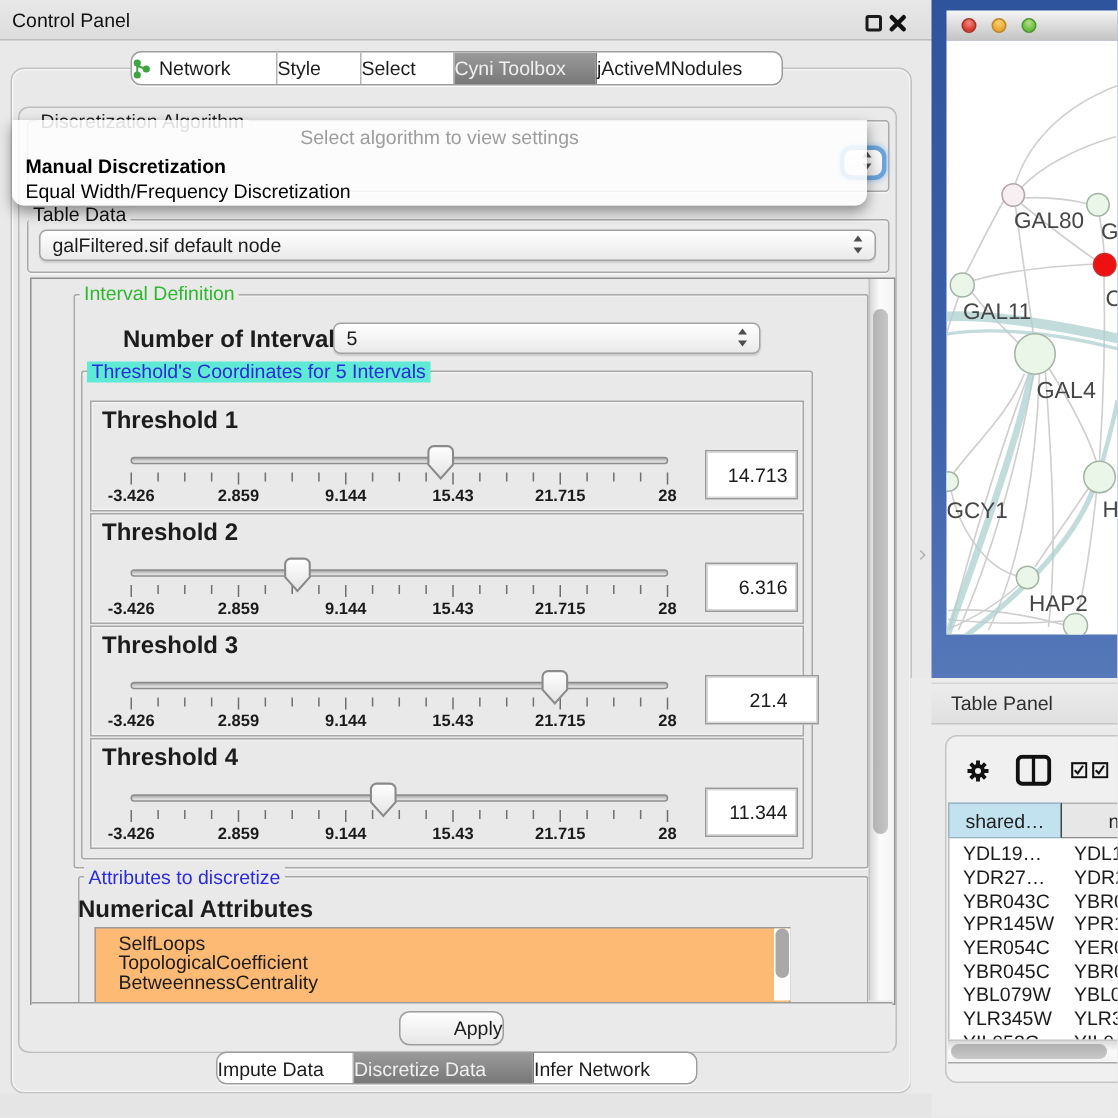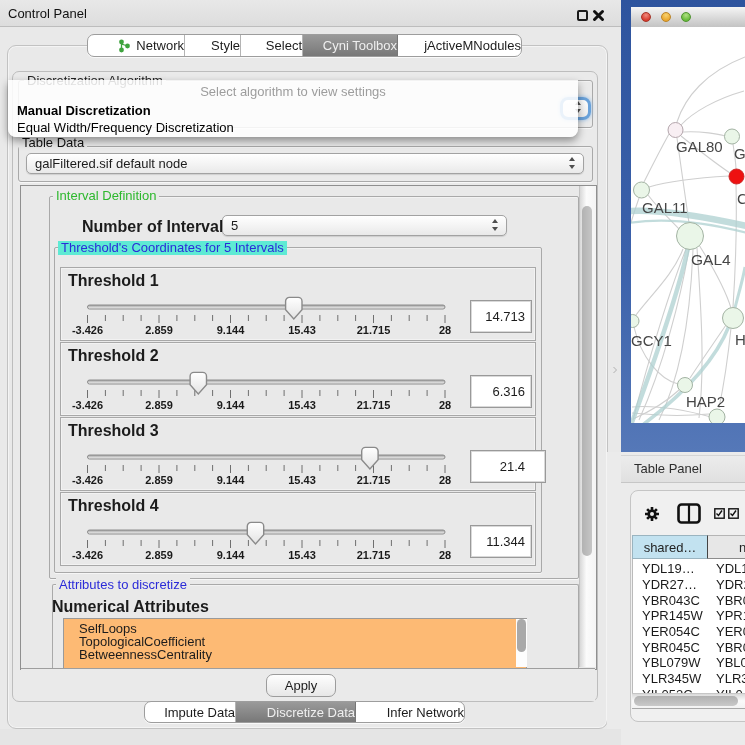--- a/index.html
+++ b/index.html
@@ -7,21 +7,21 @@
 .grp{position:absolute;border:1px solid #a9a9a9;border-radius:3px;box-shadow:0 1px 0 rgba(255,255,255,.6), inset 0 1px 0 rgba(255,255,255,.4)}
 .gtitle{position:absolute;background:#e9e9e9;padding:0 3px;font-size:13px;line-height:14px;white-space:nowrap}
 .combo{position:absolute;background:linear-gradient(#ffffff,#f2f2f2 60%,#e9e9e9);border:1px solid #a2a2a2;border-radius:5px;font-size:13px;box-shadow:0 1px 1px rgba(0,0,0,.12)}
 .combo .txt{position:absolute;left:8px;top:1px;line-height:17px;white-space:nowrap}
 .arr{position:absolute;right:7px;top:3px;width:7px;height:12px}
 .arr:before{content:"";position:absolute;left:0;top:0;border-left:3.5px solid transparent;border-right:3.5px solid transparent;border-bottom:4.5px solid #4e4e4e}
 .arr:after{content:"";position:absolute;left:0;bottom:0;border-left:3.5px solid transparent;border-right:3.5px solid transparent;border-top:4.5px solid #4e4e4e}
 .tfield{position:absolute;background:#fff;border:1px solid #999;box-shadow:inset 0 0 0 1px #d9d9d9;font-size:13px;text-align:right}
 .tb{font-weight:bold;font-size:16px;position:absolute;white-space:nowrap}
 .seg{position:absolute;display:flex;background:#fff;border:1px solid #9d9d9d;border-radius:7px;overflow:hidden;font-size:13px;box-shadow:0 1px 0 rgba(255,255,255,.7)}
-.seg div{display:flex;align-items:center;justify-content:flex-end;border-right:1px solid #b4b4b4;white-space:nowrap}
+.seg div{display:flex;align-items:center;justify-content:flex-start;border-right:1px solid #b4b4b4;white-space:nowrap}
 .seg div:last-child{border-right:none}
 .seg .sel{background:linear-gradient(#9a9a9a,#787878);color:#efefef;border-right-color:#777}
 </style></head><body>
 
 <div class="abs" style="left:0;top:0;width:745px;height:26px;background:linear-gradient(#e8e8e8,#dddddd);border-bottom:1px solid #bdbdbd"></div>
 <div class="abs" style="left:8px;top:6px;font-size:13px;color:#111">Control Panel</div>
 <div class="abs" style="left:577px;top:10px;width:7px;height:7px;border:2px solid #1a1a1a;border-radius:2px"></div>
 <svg class="abs" style="left:592px;top:9px" width="13" height="13">
     <path d="M2.5 2.5 L10.5 10.5 M10.5 2.5 L2.5 10.5" stroke="#111" stroke-width="3" stroke-linecap="round"></path>
   </svg>
@@ -167,21 +167,21 @@
 <div class="tfield" style="left:470px;top:525px;width:54px;height:31px;line-height:31px;padding-right:6px">11.344</div>
 <div class="grp" style="left:52px;top:584px;width:525px;height:110px;border-bottom:none;border-radius:2px"></div>
 <div class="gtitle" style="left:56px;top:578px;color:#2b2bd8">Attributes to discretize</div>
 <div class="tb" style="left:52px;top:598px">Numerical Attributes</div>
 <div class="abs" style="left:63px;top:618px;width:462px;height:50px;background:#fdba74;border:1px solid #9a9a9a;overflow:hidden">
     <div style="font-size:13px;padding:3px 0 0 15px;line-height:13.2px">SelfLoops<br>TopologicalCoefficient<br>BetweennessCentrality</div>
   </div>
 <div class="abs" style="left:516px;top:619px;width:11px;height:48px;background:#fdfdfd"></div>
 <div class="abs" style="left:517px;top:619px;width:9px;height:33px;background:#a9a9a9;border-radius:4.5px"></div>
 <div class="abs" style="left:21px;top:668px;width:574px;height:32px;background:#eaeaea;border-top:1px solid #9e9e9e"></div>
-<div class="abs" style="left:266px;top:674px;width:68px;height:21px;background:linear-gradient(#fefefe,#e7e7e7);border:1px solid #9c9c9c;border-radius:7px;text-align:center;font-size:13px;line-height:21px">Apply</div>
+<div class="abs" style="left:266px;top:674px;width:68px;height:21px;background:linear-gradient(#fefefe,#e7e7e7);border:1px solid #9c9c9c;border-radius:7px;text-align:right;font-size:13px;line-height:21px">Apply</div>
 <div class="seg" style="left:144px;top:701px;height:20px">
 <div style="width:90px">Impute Data</div>
 <div class="sel" style="width:119px">Discretize Data</div>
 <div style="width:108px">Infer Network</div>
 </div>
 <svg class="abs" style="left:612px;top:366px" width="6" height="8">
     <path d="M1.5 1 L4.5 4 L1.5 7" stroke="#b0b0b0" stroke-width="1" fill="none"></path>
   </svg>
 <div class="abs" style="left:621px;top:0;width:124px;height:452px;background:linear-gradient(#2e549e,#3c62ab 60%,#5578b8)"></div>
 <div class="abs" style="left:631px;top:7px;width:114px;height:20px;background:linear-gradient(#f5f5f5,#d9d9d9 55%,#c3c3c3);border-bottom:1px solid #8e8e8e"></div>

